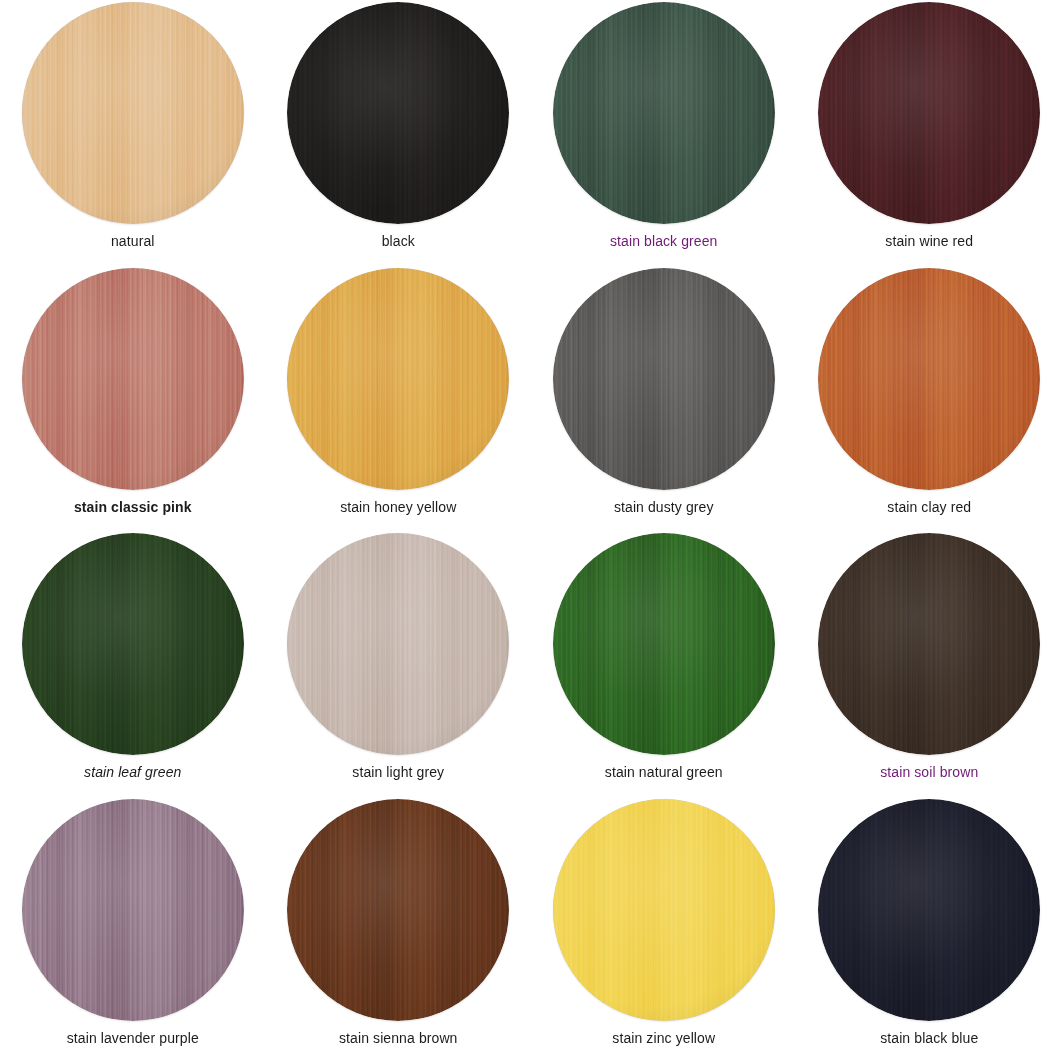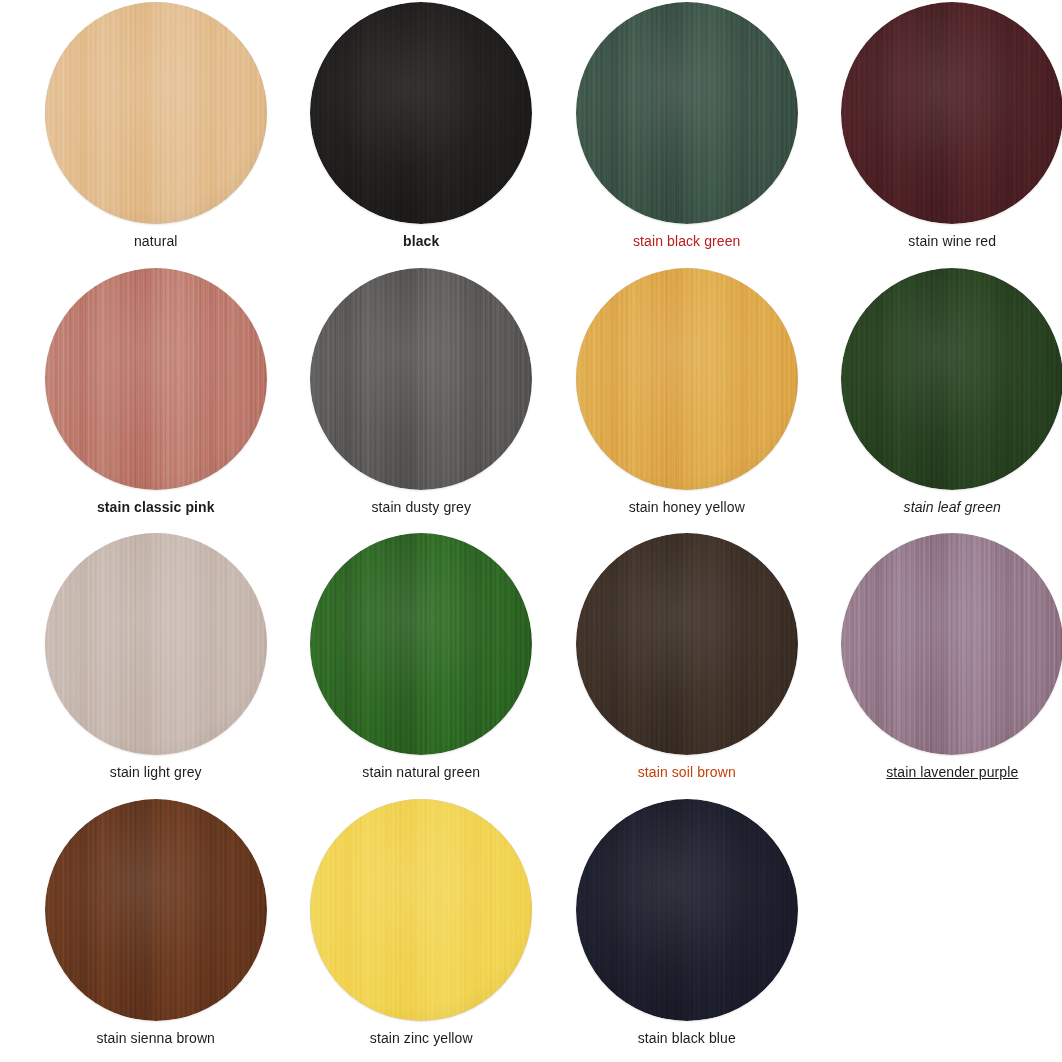--- a/index.html
+++ b/index.html
@@ -22,21 +22,20 @@
     height: 1062px;
     display: grid;
     grid-template-columns: repeat(4, 265.5px);
     grid-template-rows: repeat(4, 265.5px);
   }
 
   .swatch-cell {
     position: relative;
     width: 265.5px;
     height: 265.5px;
-    padding-left: 46px;
   }
 
   
   .swatch-disc {
     position: absolute;
     left: 50%;
     top: 2px;
     transform: translateX(-50%);
     width: 222px;
     height: 222px;
@@ -139,30 +138,30 @@
       </div>
       <div class="swatch-label" style="color: rgb(28, 28, 28);">natural</div>
     </div>
     <div class="swatch-cell">
       <div class="swatch-disc">
         <div class="disc-base" style="background-color: rgb(30, 28, 27);"></div>
         <div class="disc-grain"></div>
         <div class="disc-bands"></div>
         <div class="disc-shade"></div>
       </div>
-      <div class="swatch-label" style="color: rgb(28, 28, 28); font-weight: bold;">black</div>
+      <div class="swatch-label" style="color: rgb(28, 28, 28);">black</div>
     </div>
     <div class="swatch-cell">
       <div class="swatch-disc">
         <div class="disc-base" style="background-color: rgb(58, 82, 69);"></div>
         <div class="disc-grain"></div>
         <div class="disc-bands"></div>
         <div class="disc-shade"></div>
       </div>
-      <div class="swatch-label" style="color: #b91c1c;">stain black green</div>
+      <div class="swatch-label" style="color: #701a75;">stain black green</div>
     </div>
     <div class="swatch-cell">
       <div class="swatch-disc">
         <div class="disc-base" style="background-color: rgb(74, 31, 35);"></div>
         <div class="disc-grain"></div>
         <div class="disc-bands"></div>
         <div class="disc-shade"></div>
       </div>
       <div class="swatch-label" style="color: rgb(28, 28, 28);">stain wine red</div>
     </div>
@@ -170,35 +169,44 @@
       <div class="swatch-disc">
         <div class="disc-base" style="background-color: rgb(189, 122, 109);"></div>
         <div class="disc-grain"></div>
         <div class="disc-bands"></div>
         <div class="disc-shade"></div>
       </div>
       <div class="swatch-label" style="color: rgb(28, 28, 28); font-weight: bold;">stain classic pink</div>
     </div>
     <div class="swatch-cell">
       <div class="swatch-disc">
+        <div class="disc-base" style="background-color: rgb(223, 169, 74);"></div>
+        <div class="disc-grain"></div>
+        <div class="disc-bands"></div>
+        <div class="disc-shade"></div>
+      </div>
+      <div class="swatch-label" style="color: rgb(28, 28, 28);">stain honey yellow</div>
+    </div>
+    <div class="swatch-cell">
+      <div class="swatch-disc">
         <div class="disc-base" style="background-color: rgb(90, 88, 86);"></div>
         <div class="disc-grain"></div>
         <div class="disc-bands"></div>
         <div class="disc-shade"></div>
       </div>
       <div class="swatch-label" style="color: rgb(28, 28, 28);">stain dusty grey</div>
     </div>
     <div class="swatch-cell">
       <div class="swatch-disc">
-        <div class="disc-base" style="background-color: rgb(223, 169, 74);"></div>
-        <div class="disc-grain"></div>
-        <div class="disc-bands"></div>
-        <div class="disc-shade"></div>
-      </div>
-      <div class="swatch-label" style="color: rgb(28, 28, 28);">stain honey yellow</div>
+        <div class="disc-base" style="background-color: rgb(188, 95, 46);"></div>
+        <div class="disc-grain"></div>
+        <div class="disc-bands"></div>
+        <div class="disc-shade"></div>
+      </div>
+      <div class="swatch-label" style="color: rgb(28, 28, 28);">stain clay red</div>
     </div>
     <div class="swatch-cell">
       <div class="swatch-disc">
         <div class="disc-base" style="background-color: rgb(38, 64, 31);"></div>
         <div class="disc-grain"></div>
         <div class="disc-bands"></div>
         <div class="disc-shade"></div>
       </div>
       <div class="swatch-label" style="color: rgb(28, 28, 28); font-style: italic;">stain leaf green</div>
     </div>
@@ -220,30 +228,30 @@
       </div>
       <div class="swatch-label" style="color: rgb(28, 28, 28);">stain natural green</div>
     </div>
     <div class="swatch-cell">
       <div class="swatch-disc">
         <div class="disc-base" style="background-color: rgb(59, 46, 37);"></div>
         <div class="disc-grain"></div>
         <div class="disc-bands"></div>
         <div class="disc-shade"></div>
       </div>
-      <div class="swatch-label" style="color: #c2410c;">stain soil brown</div>
+      <div class="swatch-label" style="color: #701a75;">stain soil brown</div>
     </div>
     <div class="swatch-cell">
       <div class="swatch-disc">
         <div class="disc-base" style="background-color: rgb(147, 120, 138);"></div>
         <div class="disc-grain"></div>
         <div class="disc-bands"></div>
         <div class="disc-shade"></div>
       </div>
-      <div class="swatch-label" style="color: rgb(28, 28, 28); text-decoration: underline;">stain lavender purple</div>
+      <div class="swatch-label" style="color: rgb(28, 28, 28);">stain lavender purple</div>
     </div>
     <div class="swatch-cell">
       <div class="swatch-disc">
         <div class="disc-base" style="background-color: rgb(101, 54, 29);"></div>
         <div class="disc-grain"></div>
         <div class="disc-bands"></div>
         <div class="disc-shade"></div>
       </div>
       <div class="swatch-label" style="color: rgb(28, 28, 28);">stain sienna brown</div>
     </div>

